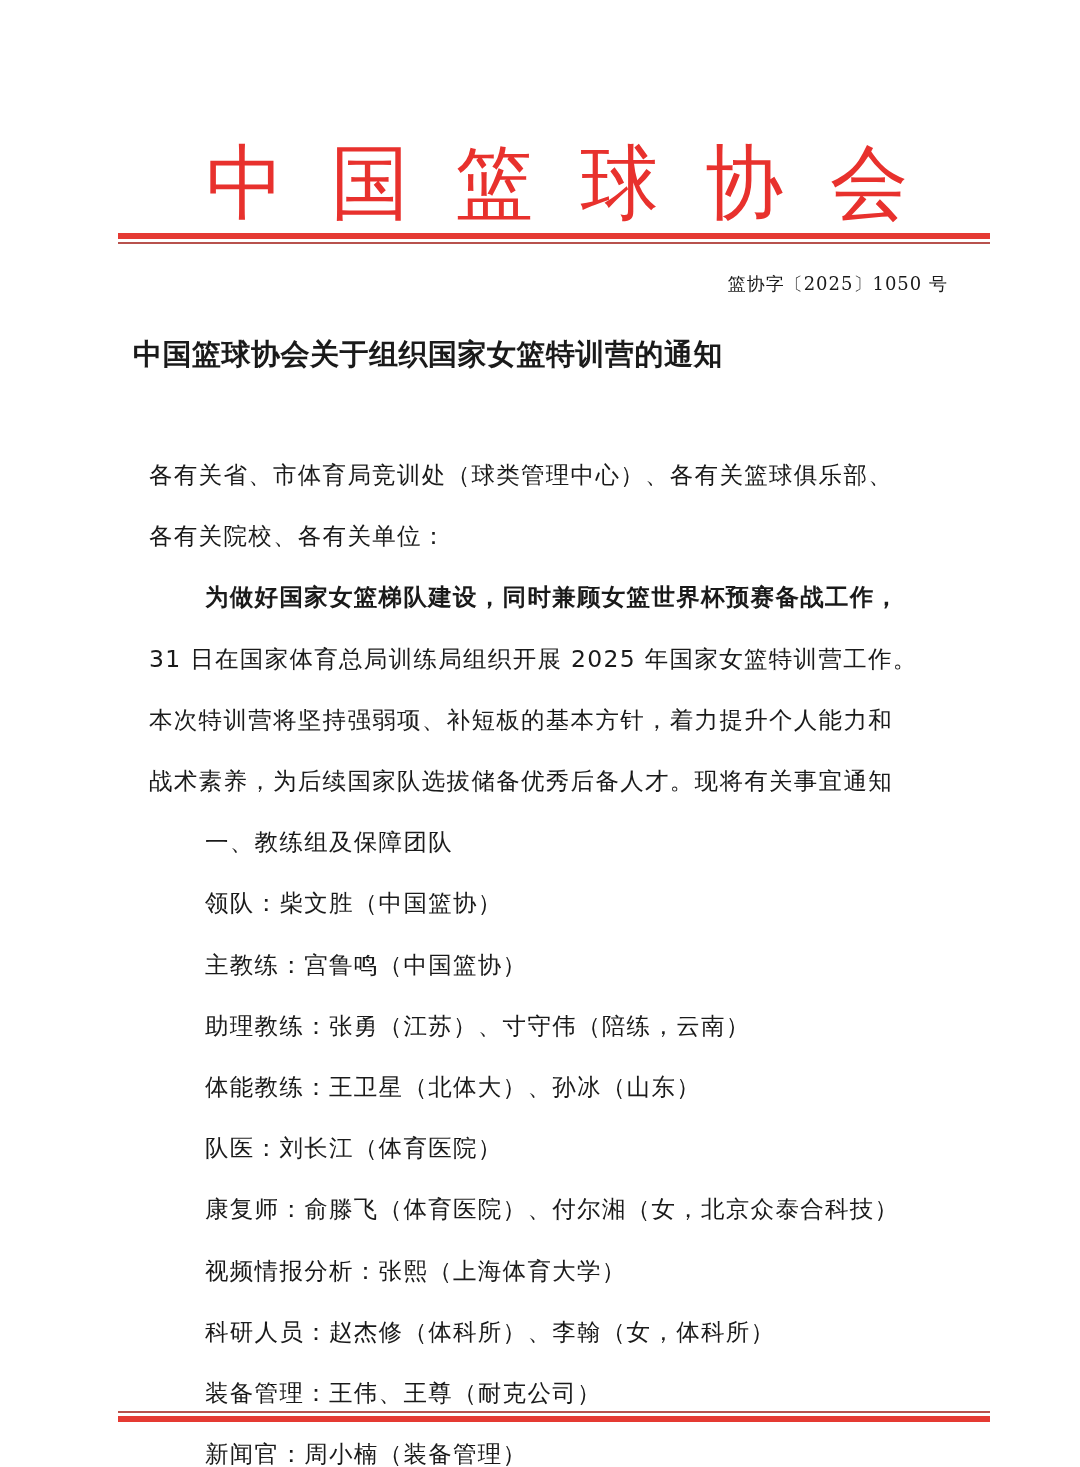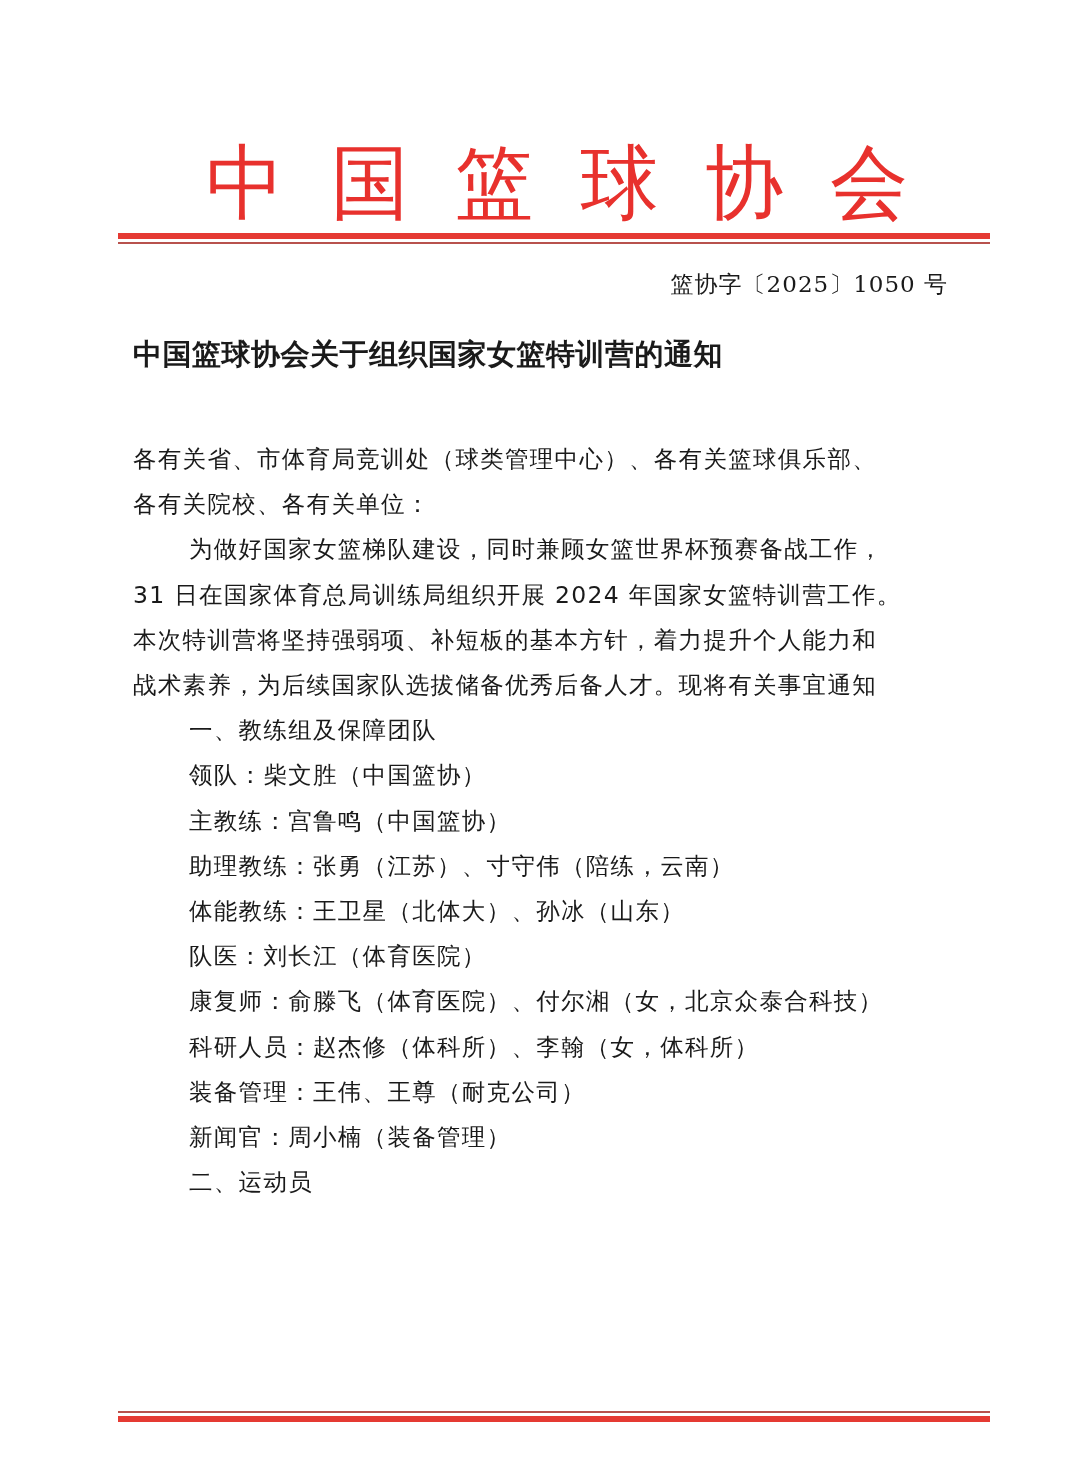--- a/index.html
+++ b/index.html
@@ -15,35 +15,35 @@
       padding: 0 82px 0 88px; box-sizing: border-box;
     }
     .masthead span {
       font-family: "DejaVu Serif", "Liberation Serif", serif;
       font-size: 78px; line-height: 90px; color: #e8312d; font-weight: normal;
       transform: scaleY(1.05);
     }
     .rule-thick { position: absolute; left: 118px; width: 872px; background: #e53a33; }
     .rule-thin { position: absolute; left: 118px; width: 872px; background: #b8524d; }
     .docno {
-      position: absolute; right: 132px; top: 266px; font-size: 23px; line-height: 36px;
+      position: absolute; right: 132px; top: 266px; font-size: 18px; line-height: 36px;
       letter-spacing: 1px;
     }
     .title {
       position: absolute; left: 0; width: 856px; top: 332px; text-align: center;
       font-size: 29px; font-weight: bold; line-height: 44px; letter-spacing: 0.5px;
       font-family: "DejaVu Serif", "Liberation Serif", serif;
     }
     .body-text {
       position: absolute; left: 133px; top: 437px; width: 820px;
       font-family: "DejaVu Sans", "Liberation Sans", sans-serif;
       font-size: 23.5px; line-height: 45.2px; letter-spacing: 1.3px;
     }
-    .body-text p { margin: 0; }
-    .indent { text-indent: 56px; }
+    .body-text p { margin: 16px; }
+    .indent { text-indent: 56px; font-weight: bold; }
     .item { padding-left: 56px; white-space: nowrap; }
   </style>
 </head>
 <body>
 
 <div class="masthead">
   <span>中</span>
   <span>国</span>
   <span>篮</span>
   <span>球</span>
@@ -56,31 +56,32 @@
 
 <div class="docno">篮协字〔2025〕1050 号</div>
 
 <div class="title">中国篮球协会关于组织国家女篮特训营的通知</div>
 
 <div class="body-text">
   <p>各有关省、市体育局竞训处（球类管理中心）、各有关篮球俱乐部、</p>
   <p>各有关院校、各有关单位：</p>
 
   <p class="indent">为做好国家女篮梯队建设，同时兼顾女篮世界杯预赛备战工作，</p>
-  <p>31 日在国家体育总局训练局组织开展 2024 年国家女篮特训营工作。</p>
+  <p>31 日在国家体育总局训练局组织开展 2025 年国家女篮特训营工作。</p>
   <p>本次特训营将坚持强弱项、补短板的基本方针，着力提升个人能力和</p>
   <p>战术素养，为后续国家队选拔储备优秀后备人才。现将有关事宜通知</p>
 
   <p class="item">一、教练组及保障团队</p>
   <p class="item">领队：柴文胜（中国篮协）</p>
   <p class="item">主教练：宫鲁鸣（中国篮协）</p>
   <p class="item">助理教练：张勇（江苏）、寸守伟（陪练，云南）</p>
   <p class="item">体能教练：王卫星（北体大）、孙冰（山东）</p>
   <p class="item">队医：刘长江（体育医院）</p>
   <p class="item">康复师：俞滕飞（体育医院）、付尔湘（女，北京众泰合科技）</p>
+  <p class="item">视频情报分析：张熙（上海体育大学）</p>
   <p class="item">科研人员：赵杰修（体科所）、李翰（女，体科所）</p>
   <p class="item">装备管理：王伟、王尊（耐克公司）</p>
   <p class="item">新闻官：周小楠（装备管理）</p>
 
   <p class="item">二、运动员</p>
 </div>
 
 <div class="rule-thin" style="top:1411px;height:2px;"></div>
 <div class="rule-thick" style="top:1416px;height:6px;"></div>
 

